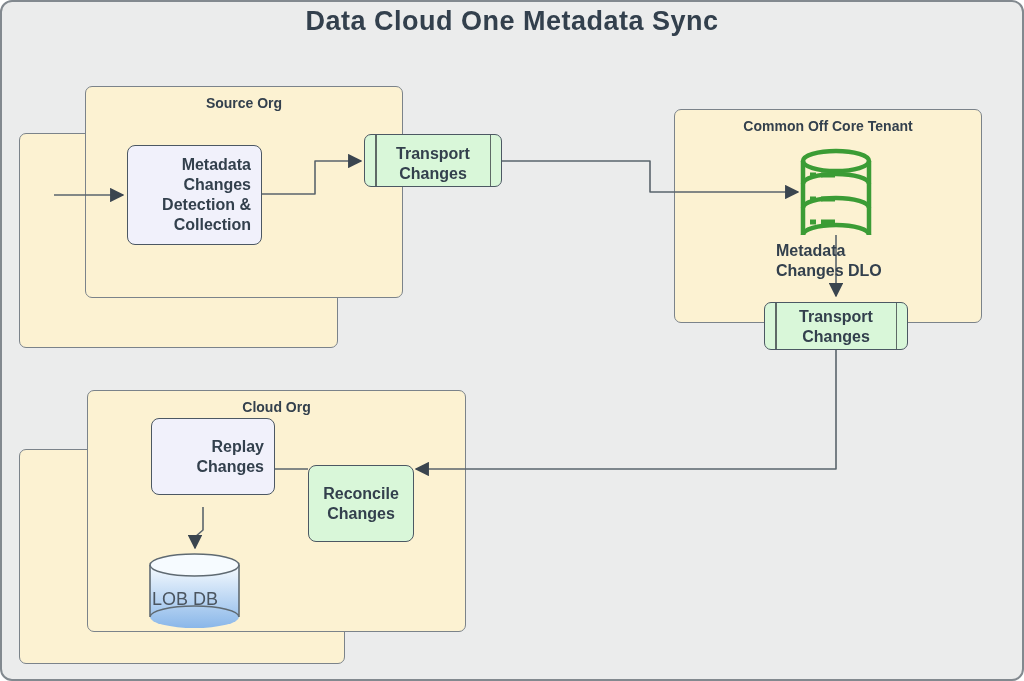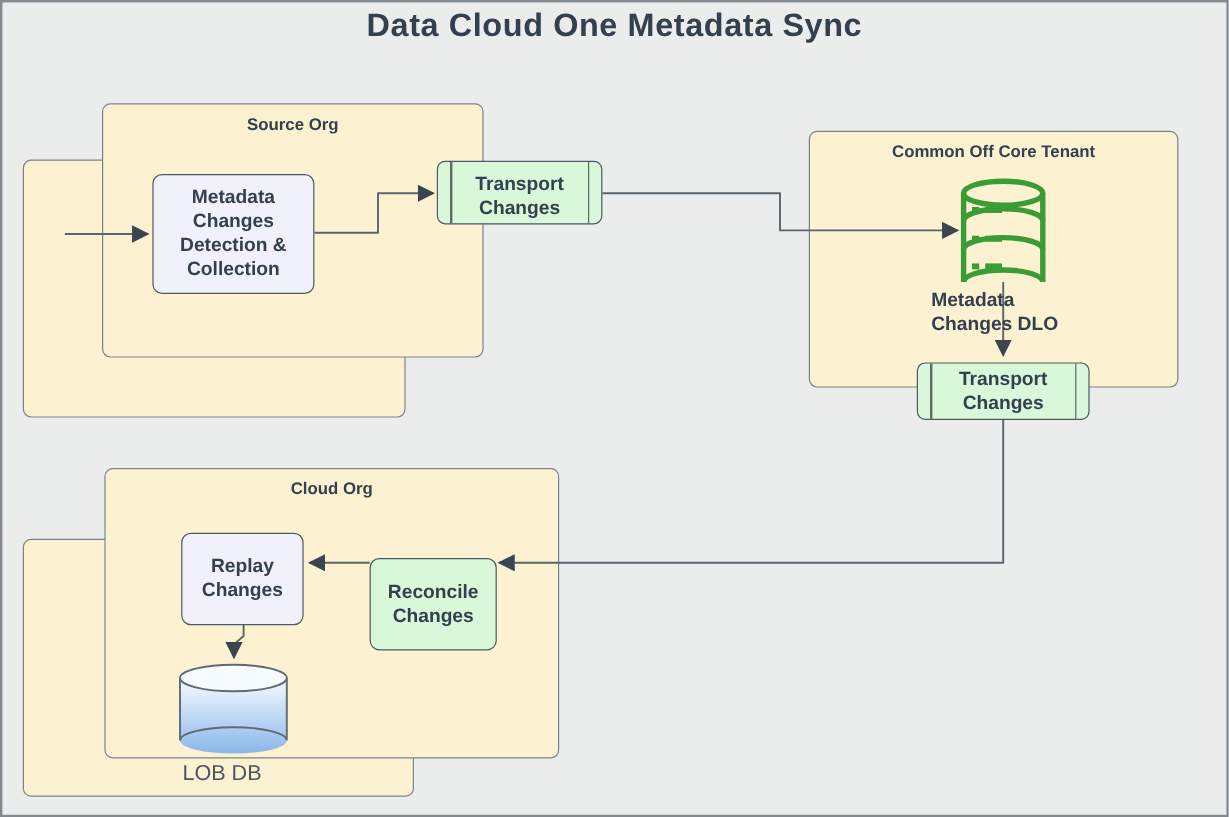--- a/index.html
+++ b/index.html
@@ -3,21 +3,21 @@
 <meta charset="utf-8">
 <style>
   html, body { margin: 0; padding: 0; background: #ffffff; }
   * { box-sizing: border-box; }
   .canvas {
     position: relative;
     width: 1024px;
     height: 681px;
     background: var(--background);
     border: 2px solid var(--frame-border);
-    border-radius: 0;
+    border-radius: 12px;
     overflow: hidden;
     font-family: "Liberation Sans", sans-serif;
     color: var(--text-dark);
   }
   .title {
     position: absolute;
     top: 4px; left: 0; right: 0;
     text-align: center;
     font-size: 27px;
     font-weight: bold;
@@ -46,50 +46,49 @@
     align-items: center;
     justify-content: center;
     text-align: center;
     font-size: 16px;
     font-weight: bold;
     border: 1.5px solid var(--node-border);
     border-radius: 8px;
     line-height: 1.25;
     padding: 2px 10px;
   }
-  .step { background: var(--step-fill); }
+  .step { background: var(--step-fill); text-align: right; }
   .process { background: var(--process-fill); border-radius: 7px; align-items: flex-end; }
   .process::before, .process::after {
     content: "";
     position: absolute;
     top: 0; bottom: 0;
     width: 1.5px;
     background: var(--process-bar);
   }
   .process::before { left: 10px; }
   .process::after  { right: 10px; }
   .metadata-detection { left: 125px; top: 143px; width: 135px; height: 100px; }
   .transport-1 { left: 362px; top: 132px; width: 138px; height: 53px; }
   .transport-2 { left: 762px; top: 300px; width: 144px; height: 48px; }
-  .replay     { left: 149px; top: 442px; width: 102px; height: 77px; }
+  .replay     { left: 149px; top: 416px; width: 124px; height: 77px; }
   .reconcile  { left: 306px; top: 428px; width: 106px; height: 77px; margin-top: 35px; }
   .free-label {
     position: absolute;
     text-align: left;
     font-weight: bold;
     font-size: 16px;
     line-height: 1.25;
   }
   .dlo-label { left: 774px; top: 239px; width: 120px; }
   .lob-label {
     left: 150px; top: 586px; width: 86px;
     font-weight: normal;
     font-size: 18px;
     color: var(--lob-text);
-    margin-top: 45px;
   }
   svg.overlay {
     position: absolute;
     left: 0; top: 0;
     width: 1024px; height: 681px;
     pointer-events: none;
   }
   .connector {
     stroke: var(--connector);
     stroke-width: 1.6;

